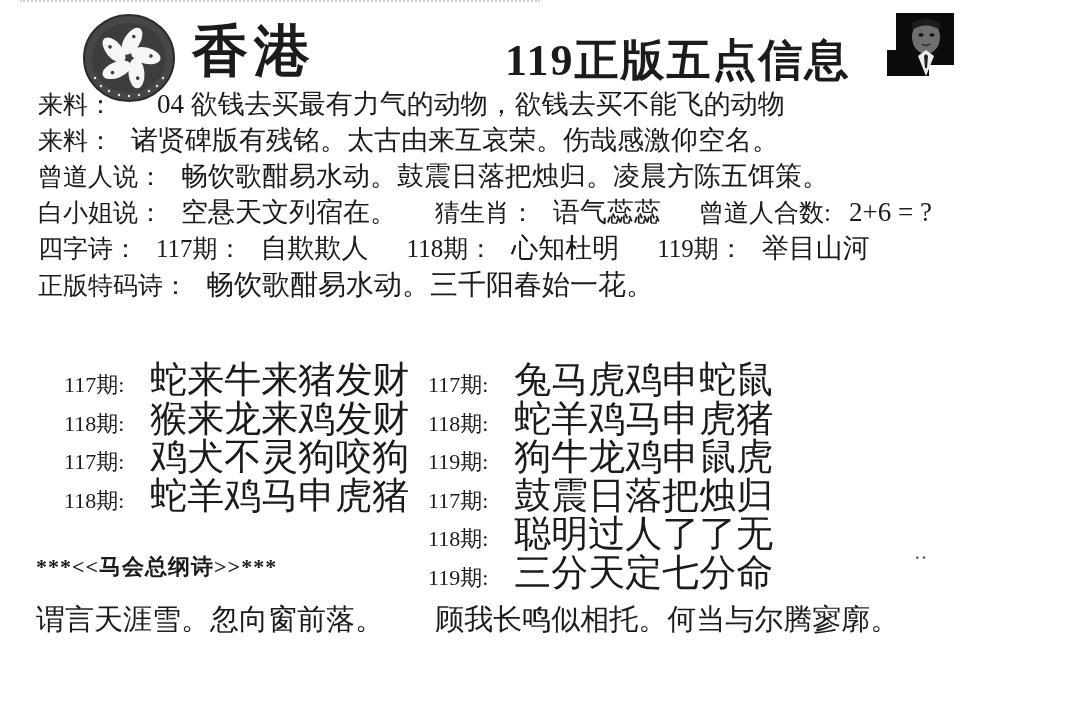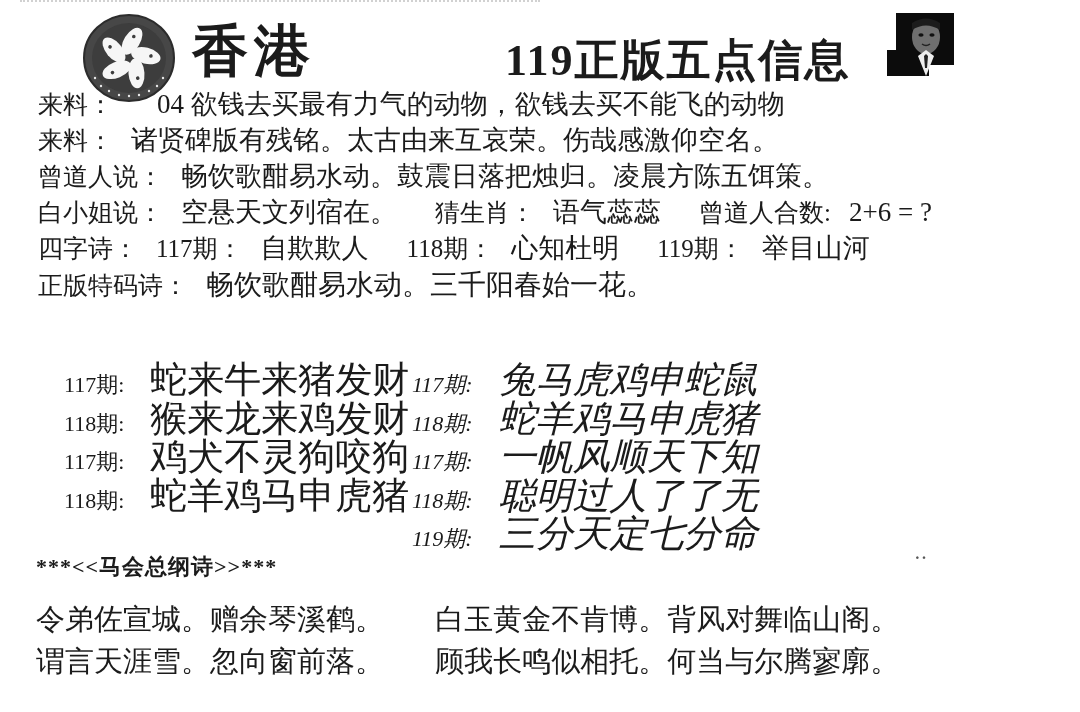--- a/index.html
+++ b/index.html
@@ -23,21 +23,21 @@
   
   .info-lines{position:absolute;left:38px;top:88px;width:1036px;}
   .line{margin:0;line-height:33px;white-space:nowrap;}
   .lbl{font-size:25px;margin-right:14px;font-weight:500;}
   .val{font-size:27px;margin-right:34px;}
   .val.indent{margin-left:26px;}
   .line:last-child .val{font-size:28px;}
   
   .verse-col{position:absolute;top:364px;}
   .verse-col.c1{left:64px;}
-  .verse-col.c2{left:412px;font-style:italic;}
+  .verse-col.c2{left:428px;}
   .vrow{margin:0;line-height:31.5px;white-space:nowrap;}
   .vrow .lbl{font-size:22px;margin-right:22px;margin-top:6px;}
   .vrow .val{font-size:37px;margin-right:0;}
   
   .footer{position:absolute;left:36px;top:552px;width:1020px;}
   .section-marker{margin:0 0 16px 0;font-size:22px;font-weight:600;letter-spacing:1px;}
   .poem{margin:0;line-height:42px;font-size:29px;white-space:nowrap;}
   .poem .right{margin-left:44px;}
   
   .artifact-dots{position:absolute;left:914px;top:540px;font-size:20px;color:#555;letter-spacing:3px;}
@@ -182,40 +182,40 @@
   <section class="verse-col c2">
     <p class="vrow">
       <span class="lbl">117期:</span>
       <span class="val">兔马虎鸡申蛇鼠</span>
     </p>
     <p class="vrow">
       <span class="lbl">118期:</span>
       <span class="val">蛇羊鸡马申虎猪</span>
     </p>
     <p class="vrow">
-      <span class="lbl">117期:</span>
-      <span class="val">一帆风顺天下知</span>
+      <span class="lbl">119期:</span>
+      <span class="val">狗牛龙鸡申鼠虎</span>
+    </p>
+    <p class="vrow">
+      <span class="lbl">117期:</span>
+      <span class="val">鼓震日落把烛归</span>
     </p>
     <p class="vrow">
       <span class="lbl">118期:</span>
       <span class="val">聪明过人了了无</span>
     </p>
     <p class="vrow">
       <span class="lbl">119期:</span>
       <span class="val">三分天定七分命</span>
     </p>
   </section>
 
   <footer class="footer">
     <p class="section-marker">***&lt;&lt;马会总纲诗&gt;&gt;***</p>
     <p class="poem">
-      <span class="left">令弟佐宣城。赠余琴溪鹤。</span>
-      <span class="right">白玉黄金不肯博。背风对舞临山阁。</span>
-    </p>
-    <p class="poem">
       <span class="left">谓言天涯雪。忽向窗前落。</span>
       <span class="right">顾我长鸣似相托。何当与尔腾寥廓。</span>
     </p>
   </footer>
 
   <span class="artifact-dots">‥</span>
 
 </div>
 
 </body></html>

